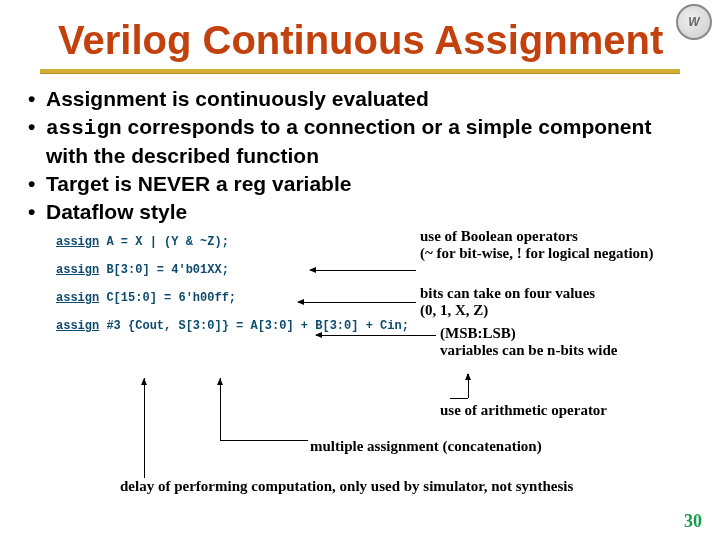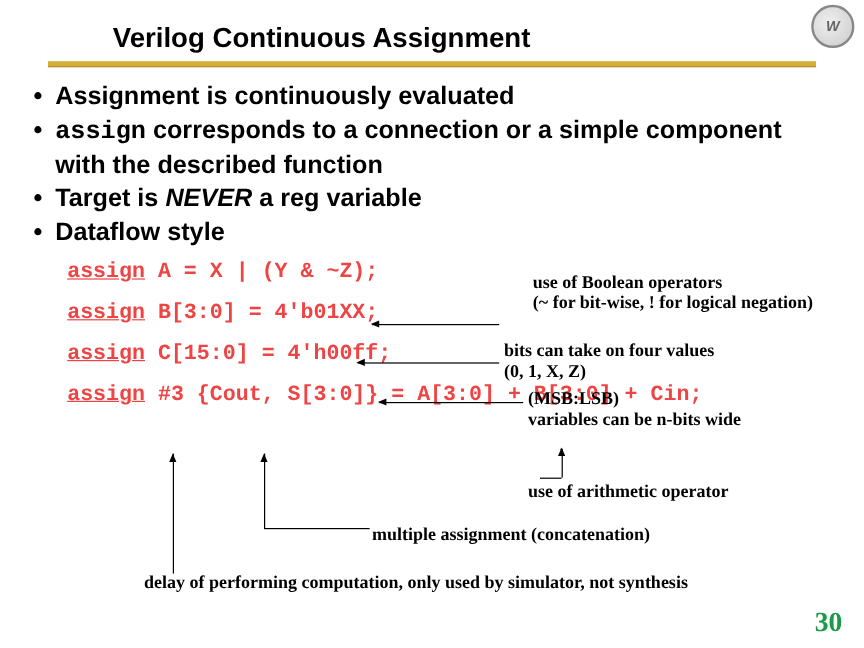--- a/index.html
+++ b/index.html
@@ -24,25 +24,24 @@
     box-sizing: border-box;
     display: flex;
     align-items: center;
     justify-content: center;
     font-style: italic;
     font-weight: bold;
     color: #666;
     font-size: 12px;
   }
   .title {
-    font-size: 23px;
+    font-size: 40px;
     font-weight: bold;
-    color: #000000;
+    color: #c2410c;
     padding: 18px 0 6px 58px;
-    margin-left: 36px;
   }
   .title-underline {
     height: 4px;
     background: #D4AF37;
     margin: 0 40px 0 40px;
     border-bottom: 1px solid #b89020;
   }
   .content {
     padding: 8px 34px 0 18px;
   }
@@ -58,31 +57,31 @@
     line-height: 1.25;
     margin-bottom: 2px;
     position: relative;
   }
   ul.bullets > li::before {
     content: "•";
     position: absolute;
     left: -18px;
     top: 0;
   }
-  .never { font-style: italic; }
+  .never { }
   .mono { font-family: "Courier New", monospace; font-weight: bold; }
   .code-block {
     margin-left: 38px;
     margin-top: 10px;
   }
   .code-line {
     font-family: "Courier New", monospace;
     font-weight: bold;
-    font-size: 18px;
-    color: #ef4444;
+    font-size: 12px;
+    color: #0c4a6e;
     white-space: pre;
     margin-bottom: 14px;
   }
   .kw { text-decoration: underline; }
   .annot {
     position: absolute;
     font-family: "Comic Sans MS", "Chalkboard", cursive;
     font-weight: bold;
     font-size: 15px;
     color: #000;
@@ -105,21 +104,21 @@
   .arrow-line {
     position: absolute;
     background: #000;
   }
   .pagenum {
     position: absolute;
     bottom: 8px;
     right: 18px;
     font-family: "Comic Sans MS", cursive;
     font-weight: bold;
-    font-size: 23px;
+    font-size: 18px;
     color: #1a9b4a;
   }
 </style>
 </head>
 <body>
 
 <div class="logo">
   <span>W</span>
 </div>
 
@@ -130,26 +129,26 @@
   <ul class="bullets">
     <li><span>Assignment is continuously evaluated</span></li>
     <li><span class="mono">assign</span><span> corresponds to a connection or a simple component with the described function</span></li>
     <li><span>Target is </span><span class="never">NEVER</span><span> a reg variable</span></li>
     <li><span>Dataflow style</span></li>
   </ul>
 
   <div class="code-block">
     <div class="code-line"><span class="kw">assign</span><span> A = X | (Y &amp; ~Z);</span></div>
     <div class="code-line"><span class="kw">assign</span><span> B[3:0] = 4'b01XX;</span></div>
-    <div class="code-line"><span class="kw">assign</span><span> C[15:0] = 4'h00ff;</span></div>
+    <div class="code-line"><span class="kw">assign</span><span> C[15:0] = 6'h00ff;</span></div>
     <div class="code-line"><span class="kw">assign</span><span> #3 {Cout, S[3:0]} = A[3:0] + B[3:0] + Cin;</span></div>
   </div>
 </div>
 
-<div class="annot" style="left:444px; top:228px;">
+<div class="annot" style="left:420px; top:228px;">
   <div>use of Boolean operators</div>
   <div>(~ for bit-wise, ! for logical negation)</div>
 </div>
 <div class="arrow" style="left:310px; top:270px; width:106px;"></div>
 
 <div class="annot" style="left:420px; top:285px;">
   <div>bits can take on four values</div>
   <div>(0, 1, X, Z)</div>
 </div>
 <div class="arrow" style="left:298px; top:302px; width:118px;"></div>

